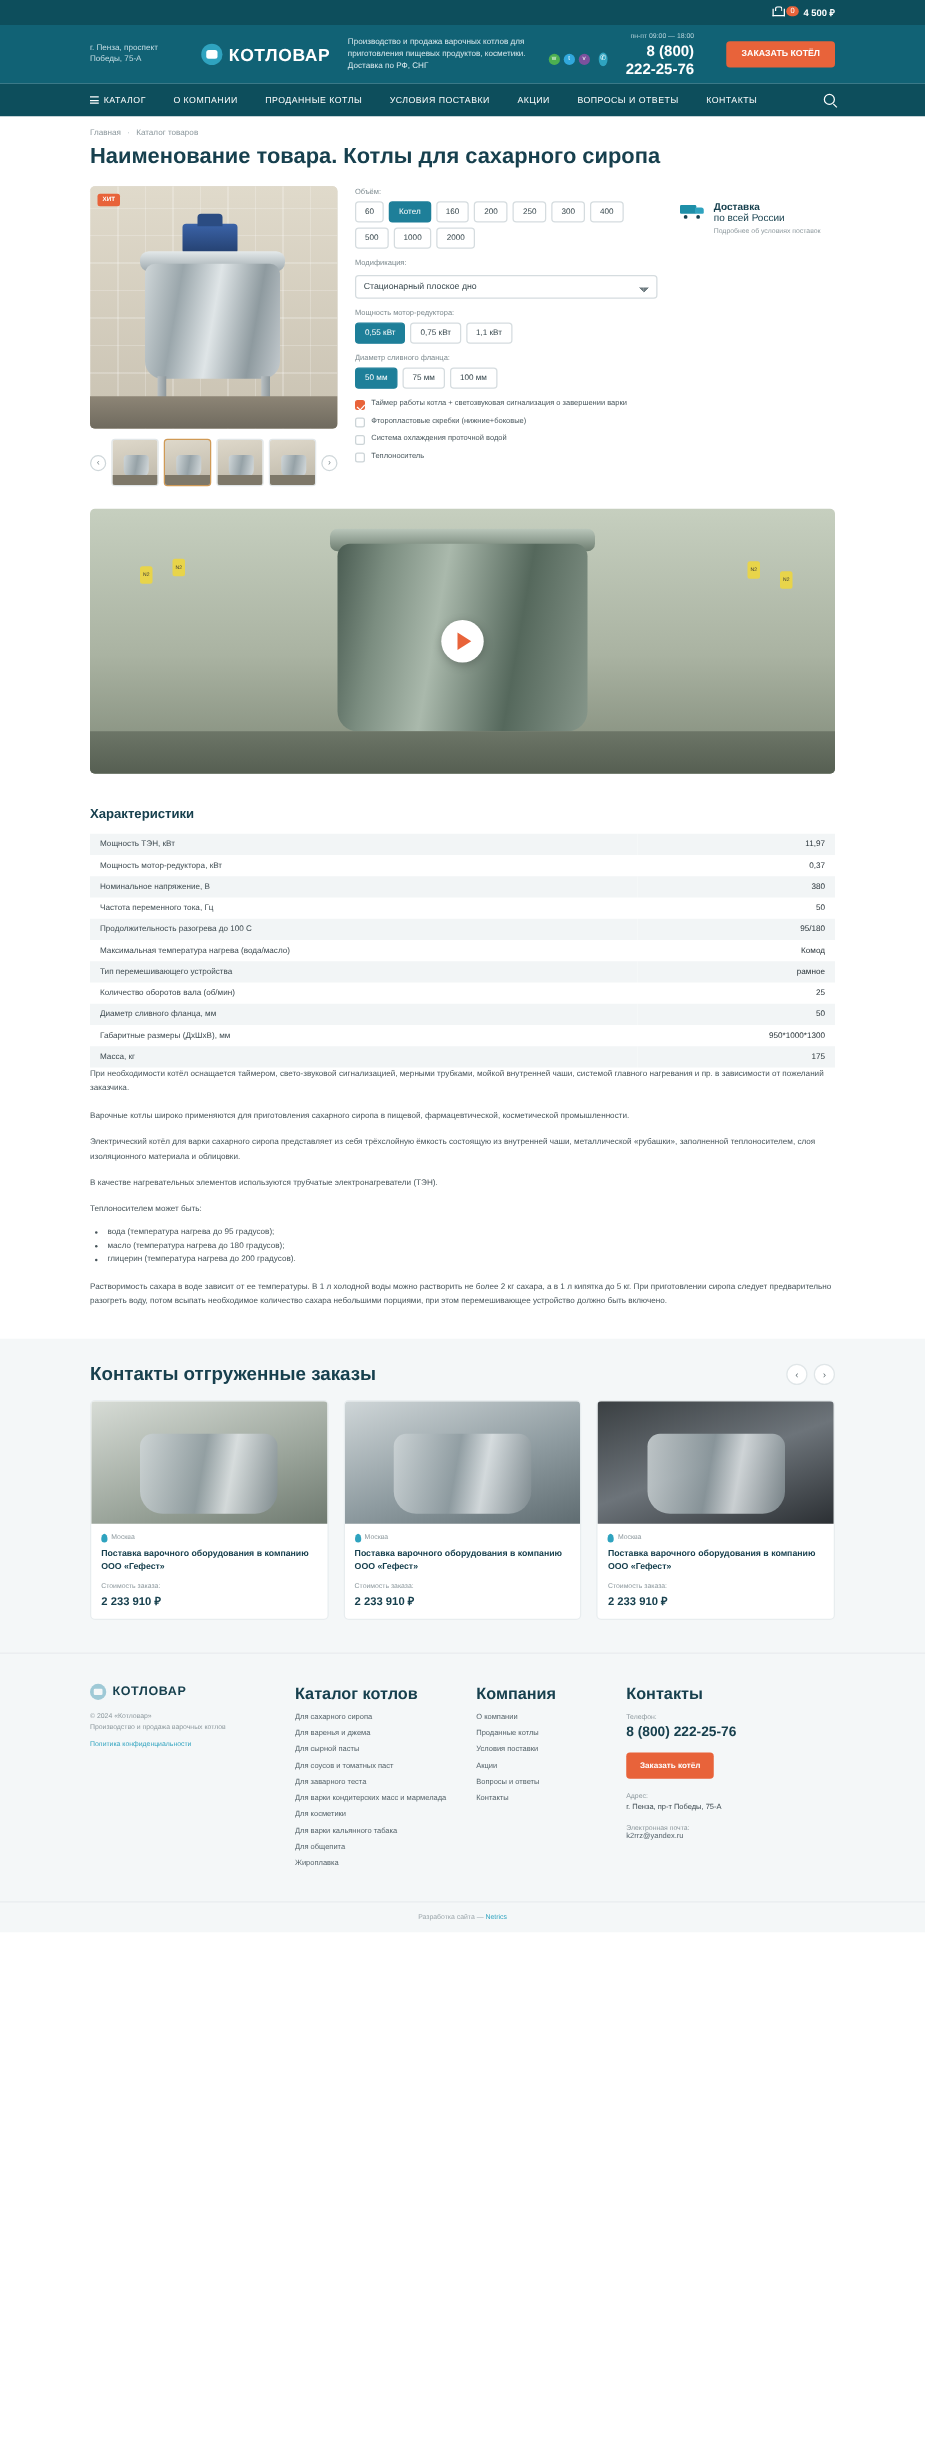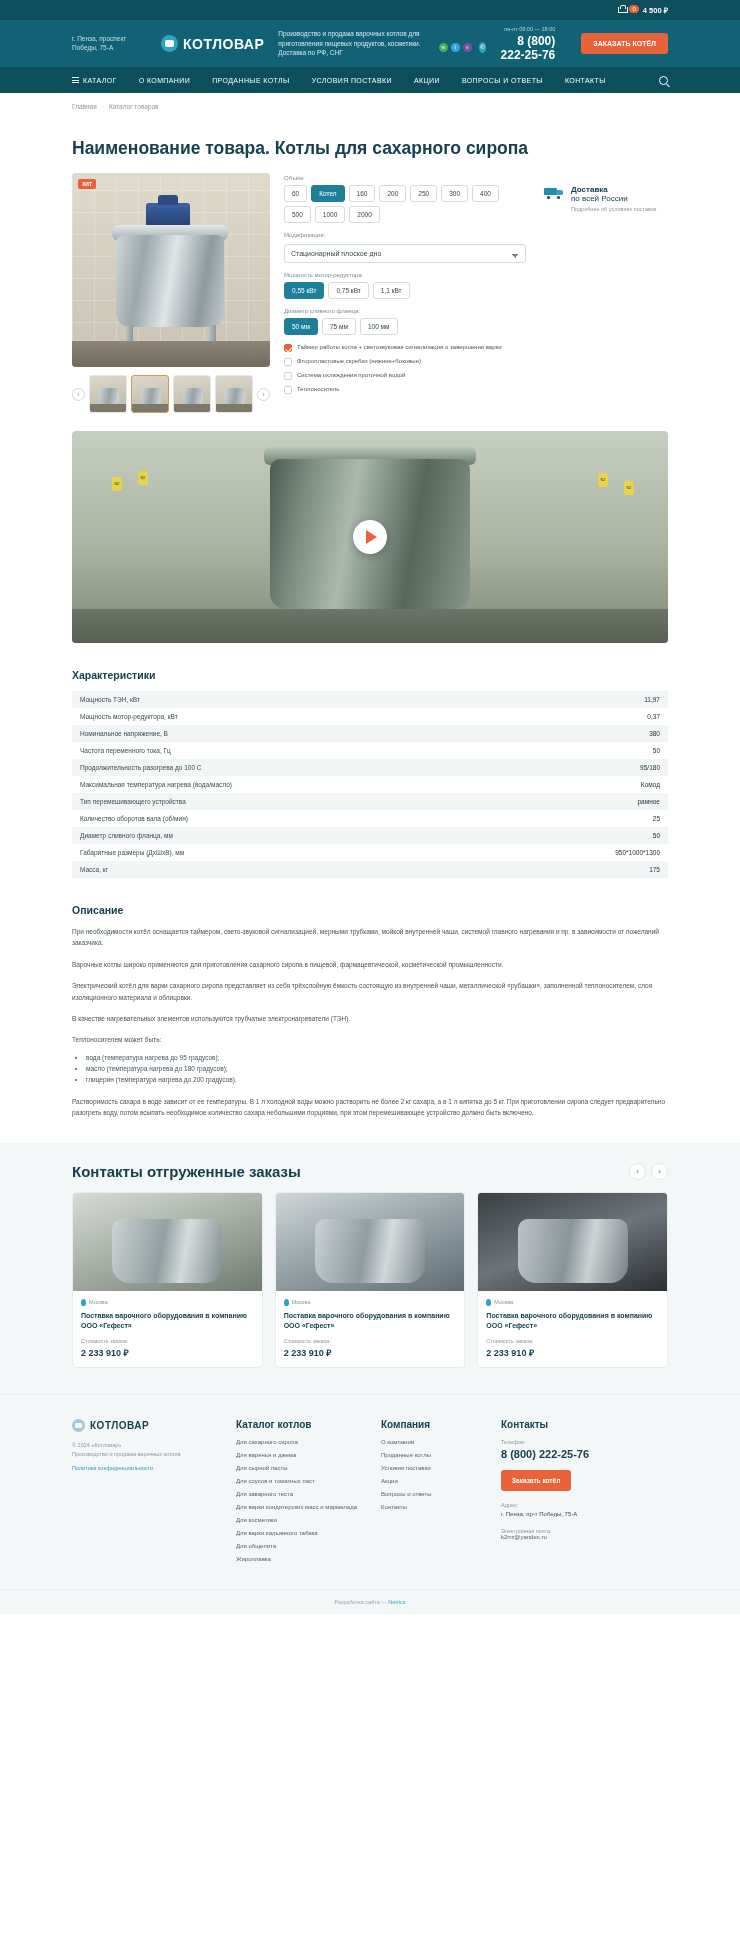--- a/index.html
+++ b/index.html
@@ -124,21 +124,21 @@
   
   .breadcrumb {
     padding: 10px 0 0; font-size: 6.5px; color: #8b979c;
     display: flex; gap: 5px; align-items: center;
   }
   .breadcrumb a { color: #8b979c; text-decoration: none; }
   .breadcrumb .sep { color: #b9c3c7; }
 
   h1.page-title {
     font-size: 17.5px; font-weight: bold; color: #17404e;
-    margin: 28px 0 14px;
+    margin: 4px 0 14px;
   }
 
   
   .product { display: flex; gap: 14px; align-items: flex-start; }
   .gallery { width: 198px; flex: none; }
   .main-photo {
     width: 198px; height: 194px; border-radius: 4px;
     position: relative; overflow: hidden;
     background: linear-gradient(170deg,#d8d2c4 0%, #cfc9ba 40%, #bfb9ab 100%);
   }
@@ -399,21 +399,21 @@
     width: 13px; height: 13px; border-radius: 50%; background: #9ec9d6; position: relative;
   }
   .f-logo-mark::after {
     content: ""; position: absolute; left: 3px; top: 4px;
     width: 7px; height: 5px; background: #f4f7f8; border-radius: 1px;
   }
   .f-logo-text { font-size: 10px; font-weight: bold; color: #17404e; letter-spacing: .5px; }
   .f-small { font-size: 5.5px; color: #8b979c; line-height: 1.7; margin-top: 9px; }
   .f-link-policy { font-size: 5.5px; color: #2fa3bf; text-decoration: none; display: block; margin-top: 6px; }
   .f-col { min-width: 96px; }
-  .f-h { font-size: 10px; font-weight: bold; color: #17404e; margin-bottom: 9px; }
+  .f-h { font-size: 13px; font-weight: bold; color: #17404e; margin-bottom: 9px; }
   .f-col a { display: block; font-size: 6px; color: #55636a; text-decoration: none; margin-bottom: 7px; }
   .f-phone-label, .f-addr-label { font-size: 5.5px; color: #8b979c; }
   .f-phone { font-size: 11px; font-weight: bold; color: #17404e; margin: 3px 0 9px; }
   .btn-f-order {
     background: #e8633a; color: #fff; border: none; border-radius: 3px;
     font-size: 6.5px; font-weight: bold; padding: 7px 11px; cursor: pointer;
     margin-bottom: 11px;
   }
   .f-addr { font-size: 6px; color: #3d4a50; line-height: 1.6; margin-top: 2px; }
   .f-mail { font-size: 6px; color: #2fa3bf; text-decoration: none; }
@@ -659,21 +659,20 @@
             <td>Габаритные размеры (ДхШхВ), мм</td>
             <td class="val">950*1000*1300</td>
           </tr>
         <tr>
             <td>Масса, кг</td>
             <td class="val">175</td>
           </tr>
       </tbody>
     </table>
 
-    <h2 class="sec-title">Описание</h2>
     <div class="desc">
       <p>При необходимости котёл оснащается таймером, свето-звуковой сигнализацией, мерными трубками, мойкой внутренней чаши, системой главного нагревания и пр. в зависимости от пожеланий заказчика.</p>
       <p>Варочные котлы широко применяются для приготовления сахарного сиропа в пищевой, фармацевтической, косметической промышленности.</p>
       <p>Электрический котёл для варки сахарного сиропа представляет из себя трёхслойную ёмкость состоящую из внутренней чаши, металлической «рубашки», заполненной теплоносителем, слоя изоляционного материала и облицовки.</p>
       <p>В качестве нагревательных элементов используются трубчатые электронагреватели (ТЭН).</p>
       <p>Теплоносителем может быть:</p>
       <ul>
         <li>вода (температура нагрева до 95 градусов);</li>
         <li>масло (температура нагрева до 180 градусов);</li>
         <li>глицерин (температура нагрева до 200 градусов).</li>

